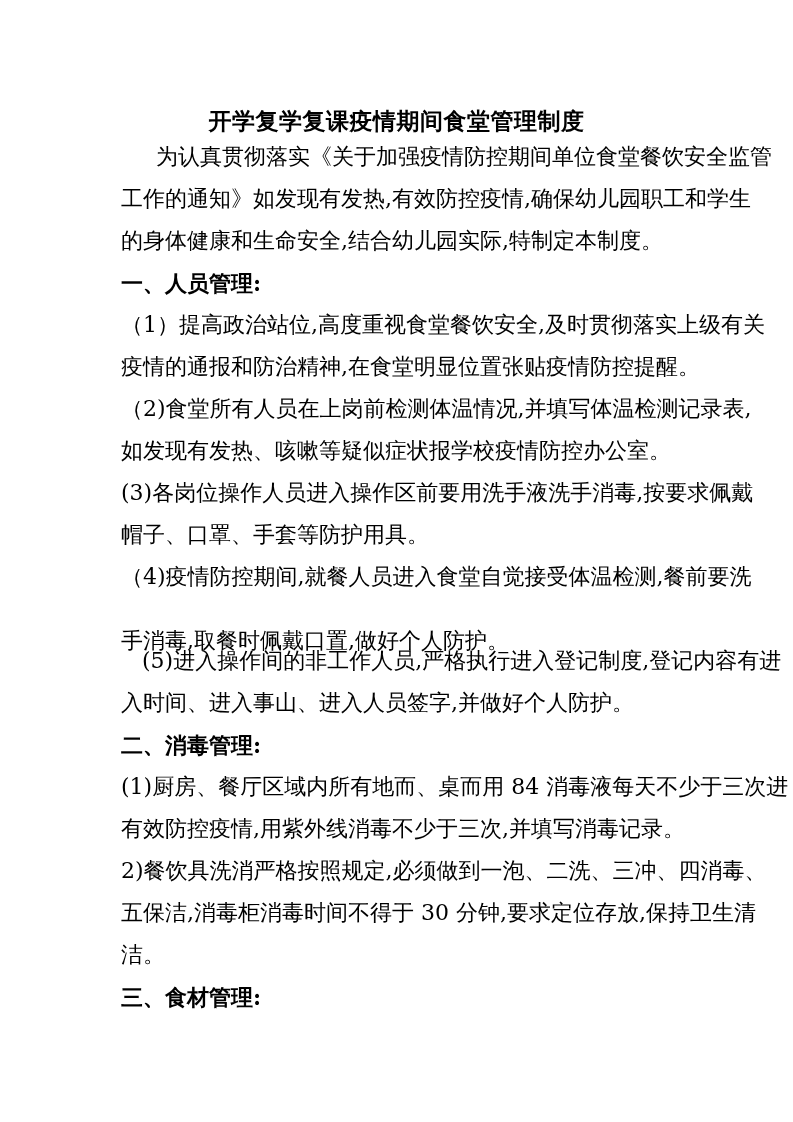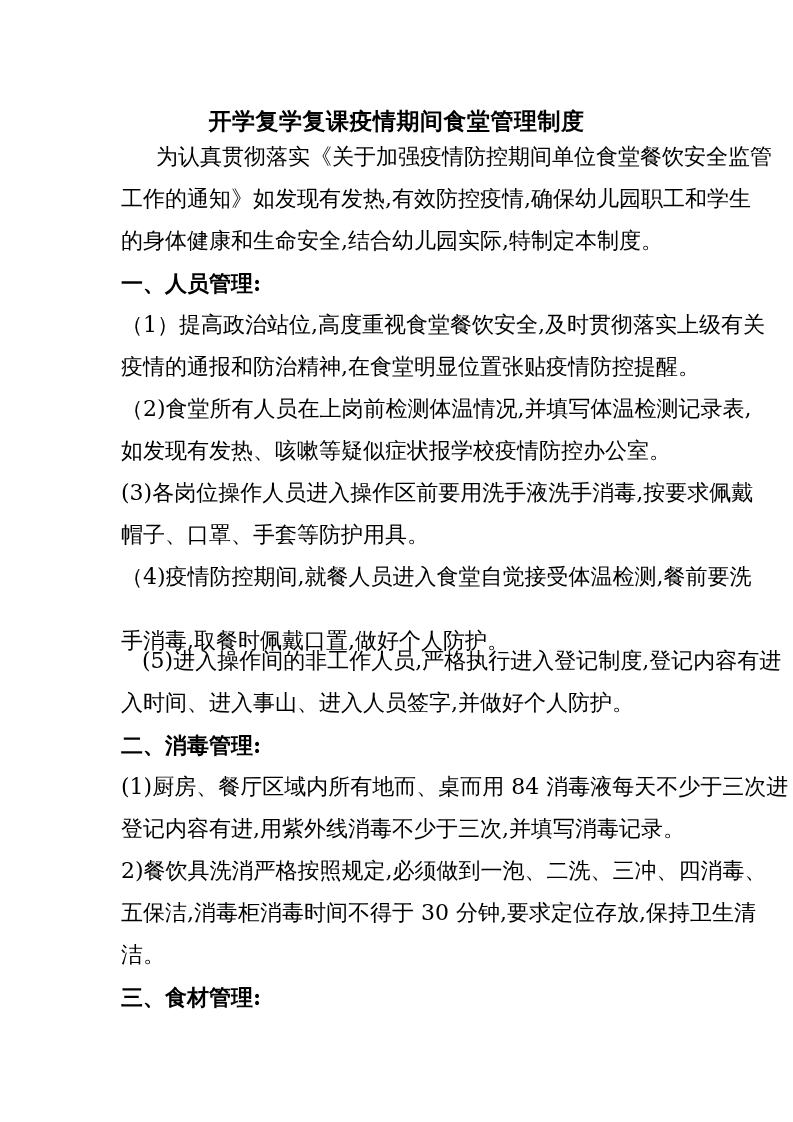--- a/index.html
+++ b/index.html
@@ -24,19 +24,19 @@
       <div class="line" style="top: 397px; left: 121px;">（2)食堂所有人员在上岗前检测体温情况,并填写体温检测记录表,</div>
       <div class="line" style="top: 439px; left: 121px;">如发现有发热、咳嗽等疑似症状报学校疫情防控办公室。</div>
       <div class="line" style="top: 481px; left: 121px;">(3)各岗位操作人员进入操作区前要用洗手液洗手消毒,按要求佩戴</div>
       <div class="line" style="top: 523px; left: 121px;">帽子、口罩、手套等防护用具。</div>
       <div class="line" style="top: 565px; left: 121px;">（4)疫情防控期间,就餐人员进入食堂自觉接受体温检测,餐前要洗</div>
       <div class="line" style="top: 607px; left: 121px; margin-top: 22px;">手消毒,取餐时佩戴口置,做好个人防护。</div>
       <div class="line" style="top: 649px; left: 105px; margin-left: 37px;">(5)进入操作间的非工作人员,严格执行进入登记制度,登记内容有进</div>
       <div class="line" style="top: 691px; left: 121px;">入时间、进入事山、进入人员签字,并做好个人防护。</div>
       <div class="line heading" style="top: 733px; left: 121px;">二、消毒管理:</div>
       <div class="line" style="top: 775px; left: 121px;">(1)厨房、餐厅区域内所有地而、桌而用 84 消毒液每天不少于三次进</div>
-      <div class="line" style="top: 817px; left: 121px;">登记内容有进,用紫外线消毒不少于三次,并填写消毒记录。</div>
+      <div class="line" style="top: 817px; left: 121px;">有效防控疫情,用紫外线消毒不少于三次,并填写消毒记录。</div>
       <div class="line" style="top: 859px; left: 121px;">2)餐饮具洗消严格按照规定,必须做到一泡、二洗、三冲、四消毒、</div>
       <div class="line" style="top: 901px; left: 121px;">五保洁,消毒柜消毒时间不得于 30 分钟,要求定位存放,保持卫生清</div>
       <div class="line" style="top: 943px; left: 121px;">洁。</div>
       <div class="line heading" style="top: 985px; left: 121px;">三、食材管理:</div>
     </div>
 </div>
 
 </body></html>

